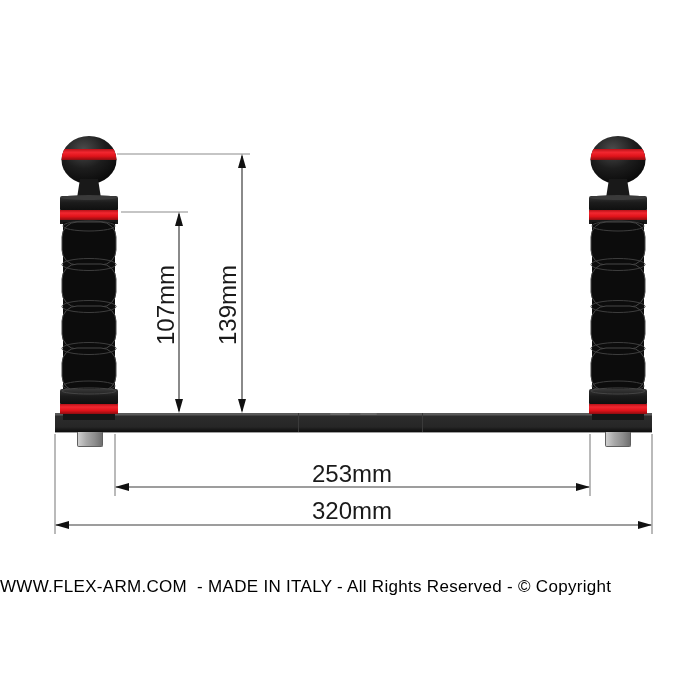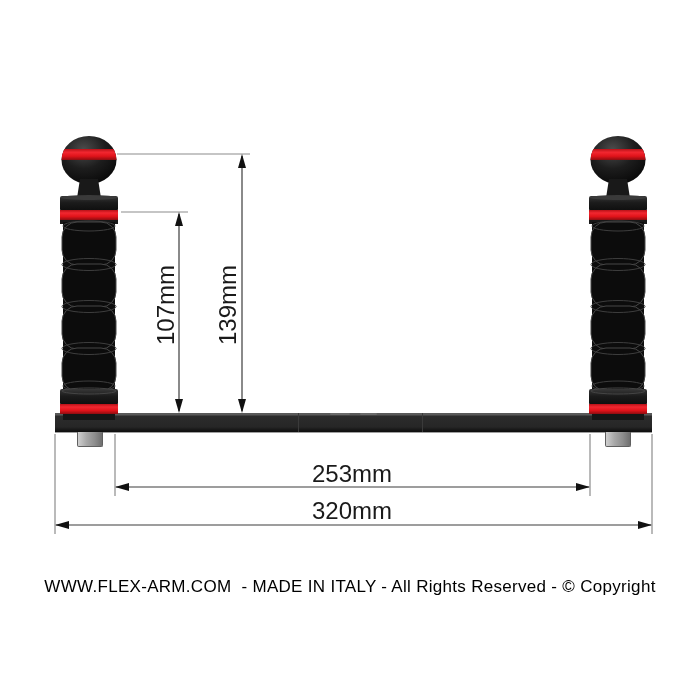--- a/index.html
+++ b/index.html
@@ -17,21 +17,21 @@
   }
   .bar-seam{position:absolute;top:413px;width:1px;height:19px;background:#3a3a3a;}
   .bar-slot{position:absolute;top:413px;height:2px;background:#6a6a6a;border-radius:1px;}
   .screw{
     position:absolute;top:432px;width:26px;height:15px;
     background:linear-gradient(90deg,#cfcfcf,#a8a8a8 35%,#8d8d8d 70%,#6f6f6f);
     border:1px solid #5f5f5f;border-top:none;border-radius:0 0 2px 2px;box-sizing:border-box;
   }
   #dims{position:absolute;left:0;top:0;width:700px;height:700px;pointer-events:none;}
   #footer-text{
-    position:absolute;left:0;top:577px;width:700px;text-align:center;
+    position:absolute;left:0;top:577px;width:700px;text-align:left;
     font-size:17px;color:#000;letter-spacing:0.3px;white-space:pre;
   }
   .dim-text{font-size:24px;fill:#1a1a1a;}
 </style>
 </head>
 <body>
 
 <div id="canvas">
 
   <svg width="0" height="0" style="position:absolute" aria-hidden="true">

